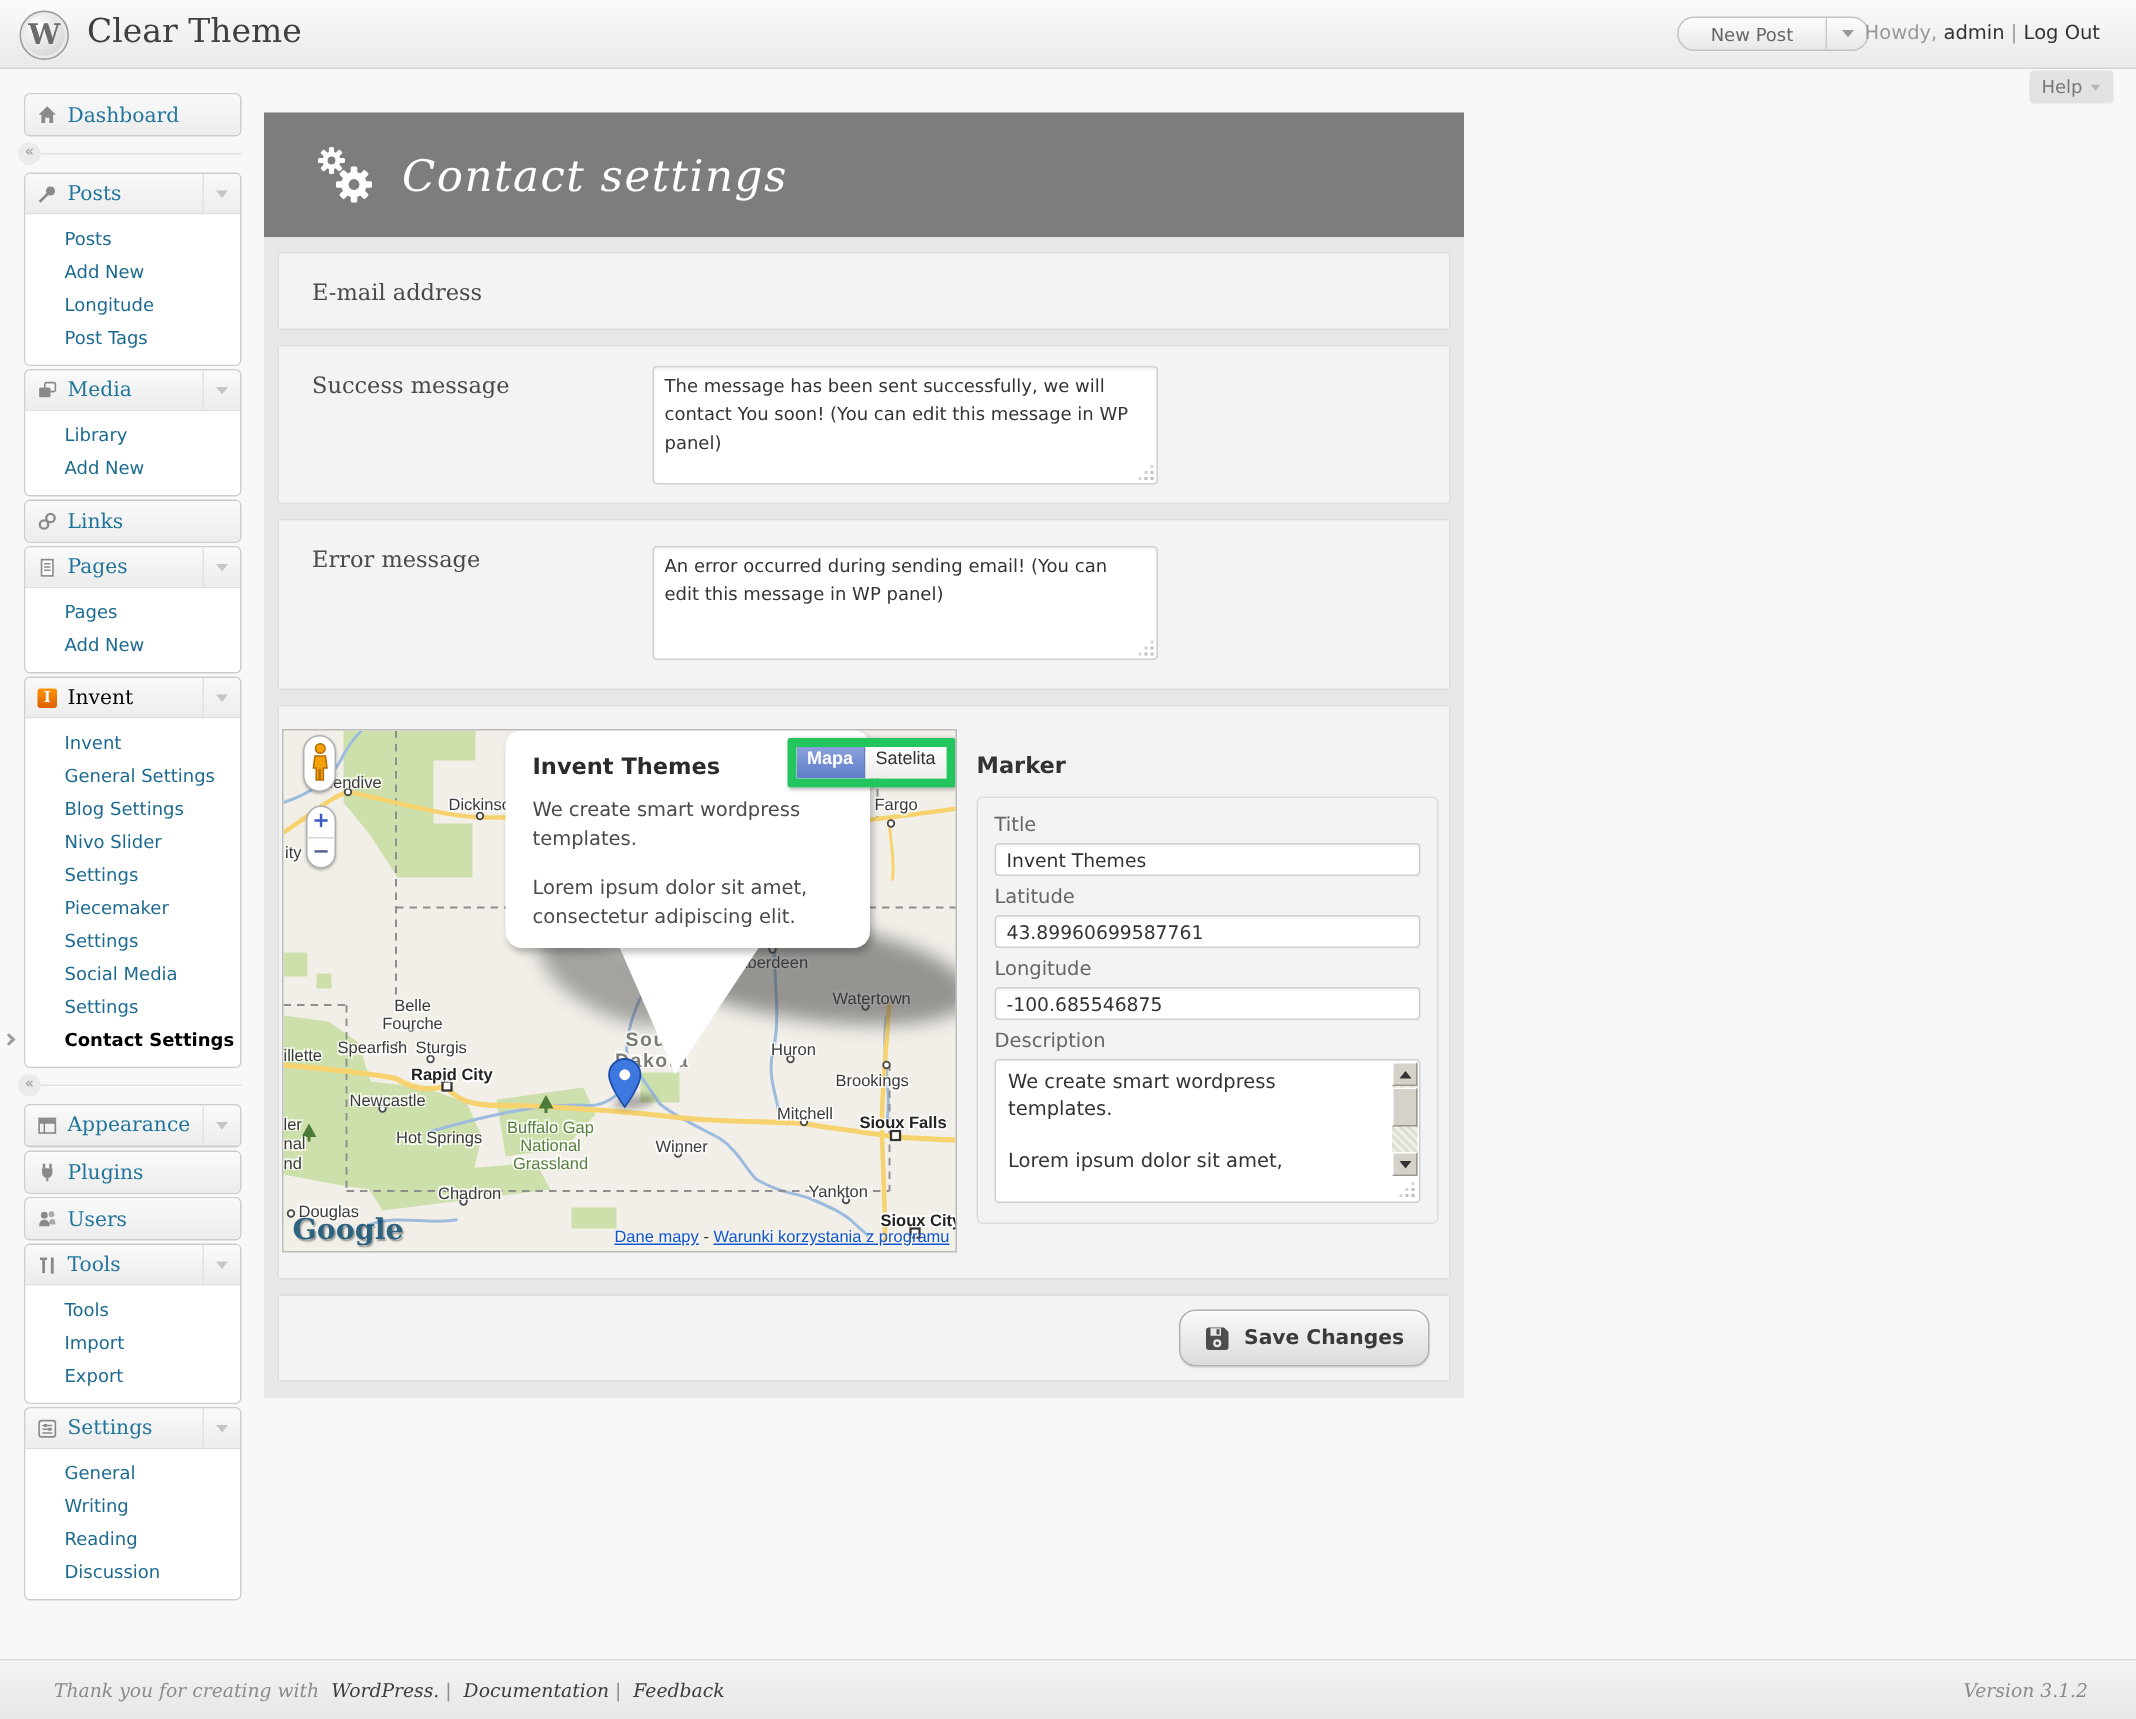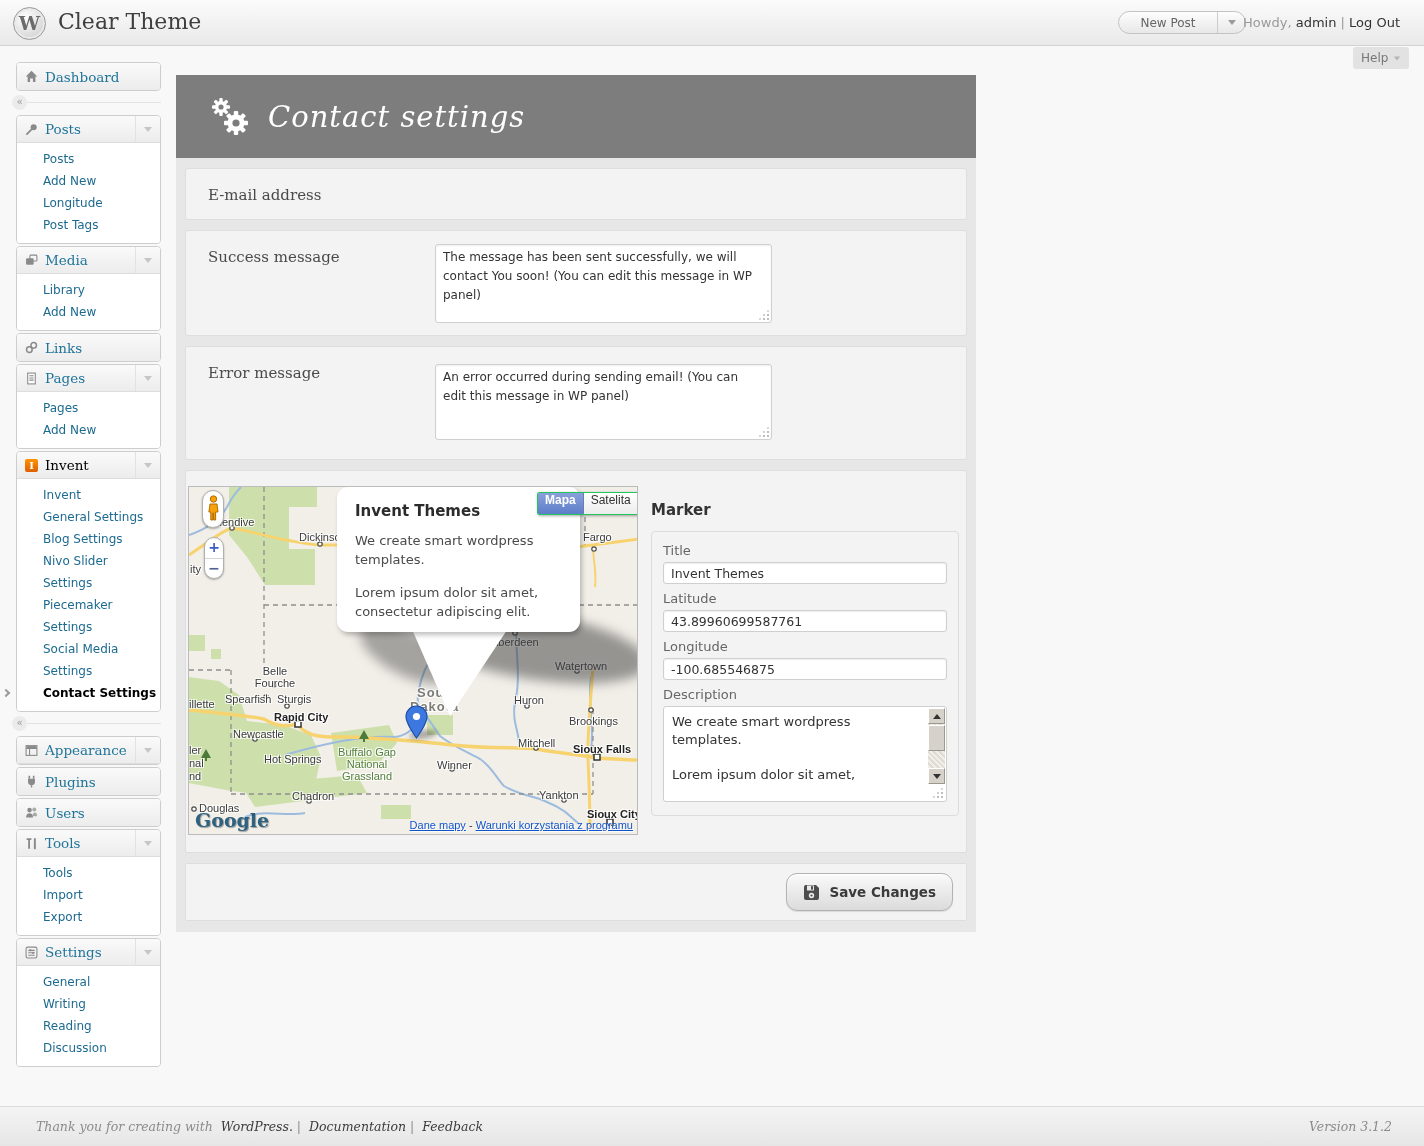--- a/index.html
+++ b/index.html
@@ -79,21 +79,21 @@
   .shadow-blob{position:absolute;z-index:3;background:rgba(58,58,58,.5);border-radius:50%;filter:blur(6px)}
   .sh1{left:228px;top:126px;width:232px;height:66px;transform:rotate(9deg)}
   .sh2{left:166px;top:144px;width:102px;height:44px;background:rgba(58,58,58,.42);transform:rotate(28deg)}
   .pin-shadow{left:220px;top:243px;width:28px;height:9px;background:rgba(0,0,0,.28);filter:blur(2px);transform:rotate(-8deg)}
   .tail-svg{position:absolute;left:0;top:0;z-index:4}
   .pin{position:absolute;left:216px;top:218px;z-index:4}
   .bubble{position:absolute;left:148px;top:0;width:243px;height:145px;background:#fff;border-radius:11px;z-index:5;
     box-shadow:2px 3px 5px rgba(0,0,0,.25);padding:15px 18px}
   .bubble h3{font:bold 15px "DejaVu Sans",sans-serif;color:#2b2b2b;margin-bottom:12px}
   .bubble p{font:13px "DejaVu Sans",sans-serif;color:#4a4a4a;line-height:1.45;width:202px;margin-bottom:14px}
-  .map-type{position:absolute;left:348px;top:5px;z-index:7;display:flex;box-shadow:1px 1px 3px rgba(0,0,0,.35);border-radius:2px;overflow:hidden;border:1px solid #22c55e}
+  .map-type{position:absolute;left:336px;top:5px;z-index:7;display:flex;box-shadow:1px 1px 3px rgba(0,0,0,.35);border-radius:2px;overflow:hidden;border:6px solid #22c55e}
   .mt-btn{height:21px;line-height:21px;padding:0 7px;font:bold 12px "Liberation Sans",sans-serif;cursor:pointer}
   .mt-map{background:linear-gradient(#8aa0dc,#5d7ec9);color:#fff;border-right:1px solid #6a7db0}
   .mt-sat{background:linear-gradient(#fff,#ececec);color:#333;font-weight:normal}
   .pegman{position:absolute;left:13px;top:3px;width:22px;height:38px;background:#fff;border:1px solid #b0b0b0;
     border-radius:11px;z-index:7;box-shadow:0 1px 2px rgba(0,0,0,.3);display:flex;align-items:center;justify-content:center;cursor:pointer}
   .zoompill{position:absolute;left:15px;top:50px;width:20px;height:42px;background:#fff;border:1px solid #b0b0b0;
     border-radius:10px;z-index:7;box-shadow:0 1px 2px rgba(0,0,0,.3)}
   .zbtn{display:block;width:100%;height:20px;text-align:center;font:bold 14px/19px "DejaVu Sans",sans-serif;color:#3b5bc4;cursor:pointer}
   .zbtn.zo{border-top:1px solid #d5d5d5;color:#51618f}
   .glogo{position:absolute;left:6px;bottom:3px;z-index:7;font:bold 19px "DejaVu Serif",serif;color:#0c4a6e;opacity:.85;
@@ -530,21 +530,21 @@
         <span class="mlabel" style="left:1px;top:76px">ity</span>
         <span class="mlabel" style="left:302px;top:149px">Aberdeen</span>
         <span class="mlabel" style="left:366px;top:173px">Watertown</span>
         <span class="mlabel wrap" style="left:60px;top:178px;width:52px">Belle Fourche</span>
         <span class="mlabel" style="left:36px;top:206px">Spearfish</span>
         <span class="mlabel" style="left:88px;top:206px">Sturgis</span>
         <span class="mlabel b" style="left:85px;top:224px">Rapid City</span>
         <span class="mlabel" style="left:0px;top:211px">illette</span>
         <span class="mlabel" style="left:44px;top:241px">Newcastle</span>
         <span class="mlabel" style="left:325px;top:207px">Huron</span>
-        <span class="mlabel" style="left:380px;top:228px">Brookings</span>
+        <span class="mlabel" style="left:368px;top:228px">Brookings</span>
         <span class="mlabel" style="left:75px;top:266px">Hot Springs</span>
         <span class="mlabel green" style="left:140px;top:259px;width:76px">Buffalo Gap National Grassland</span>
         <span class="mlabel" style="left:329px;top:250px">Mitchell</span>
         <span class="mlabel b" style="left:384px;top:256px">Sioux Falls</span>
         <span class="mlabel" style="left:248px;top:272px">Winner</span>
         <span class="mlabel" style="left:103px;top:303px">Chadron</span>
         <span class="mlabel" style="left:10px;top:315px">Douglas</span>
         <span class="mlabel" style="left:350px;top:302px">Yankton</span>
         <span class="mlabel b" style="left:398px;top:321px">Sioux City</span>
         <span class="mlabel" style="left:0px;top:257px">ler</span>

